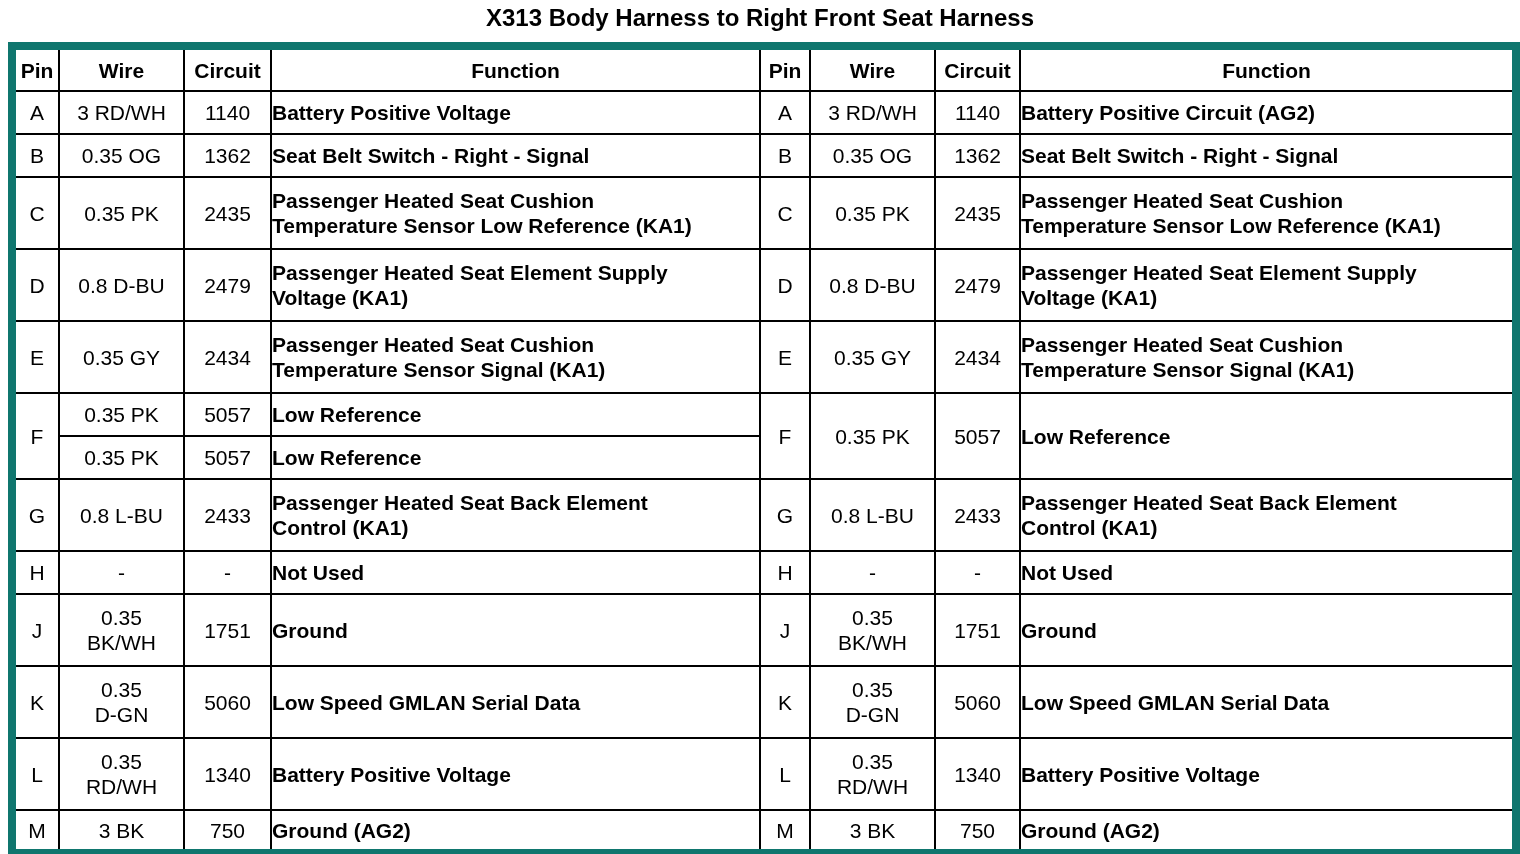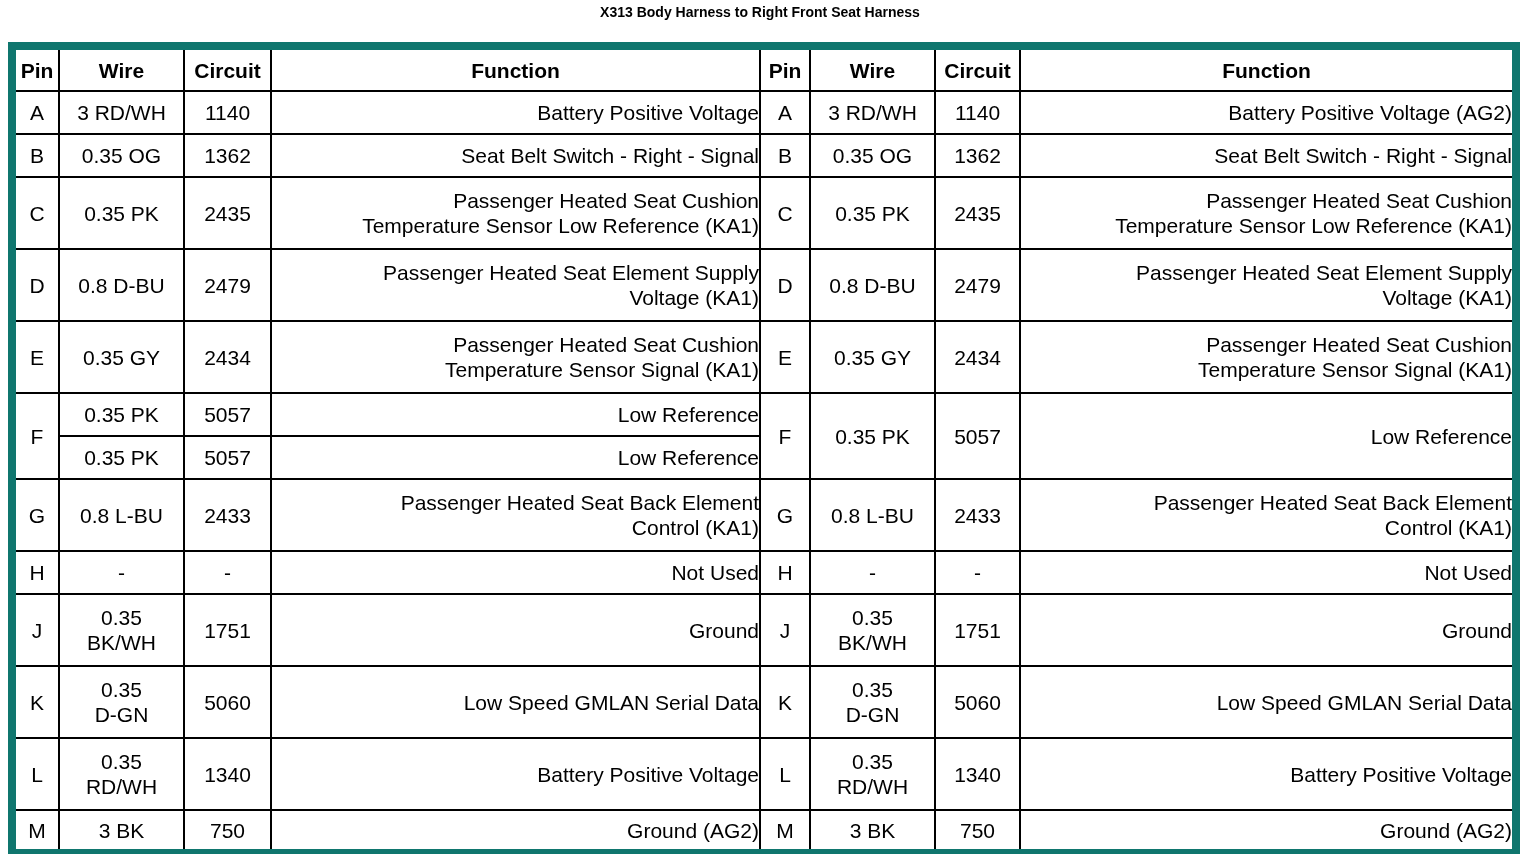--- a/index.html
+++ b/index.html
@@ -10,21 +10,21 @@
     font-family: "Liberation Sans", sans-serif;
   }
   .page {
     width: 1520px;
     height: 854px;
     background: #ffffff;
     overflow: hidden;
   }
   .page-title {
     text-align: center;
-    font-size: 14px;
+    font-size: 24px;
     font-weight: bold;
     padding-top: 4px;
     height: 38px;
     letter-spacing: 0px;
   }
   table.pinout {
     border-collapse: collapse;
     table-layout: fixed;
     width: 1504px;
     margin-left: 8px;
@@ -37,23 +37,24 @@
     padding: 0;
     vertical-align: middle;
     overflow: hidden;
   }
   table.pinout th {
     font-weight: bold;
     text-align: center;
   }
   td.c { text-align: center; }
   td.fn {
-    text-align: right;
+    text-align: left;
     padding-left: 5px;
     white-space: pre-line;
+    font-weight: bold;
   }
   td.wire { white-space: pre-line; }
   tr.hHead { height: 45px; }
   tr.h1 { height: 43px; }
   tr.h2 { height: 72px; }
 </style>
 </head>
 <body>
 
 <div class="page">
@@ -84,21 +85,21 @@
     </tr>
 
     <tr class="h1">
       <td class="c">A</td>
       <td class="c wire">3 RD/WH</td>
       <td class="c">1140</td>
       <td class="fn">Battery Positive Voltage</td>
       <td class="c">A</td>
       <td class="c wire">3 RD/WH</td>
       <td class="c">1140</td>
-      <td class="fn">Battery Positive Voltage (AG2)</td>
+      <td class="fn">Battery Positive Circuit (AG2)</td>
     </tr>
 
     <tr class="h1">
       <td class="c">B</td>
       <td class="c wire">0.35 OG</td>
       <td class="c">1362</td>
       <td class="fn">Seat Belt Switch - Right - Signal</td>
       <td class="c">B</td>
       <td class="c wire">0.35 OG</td>
       <td class="c">1362</td>

